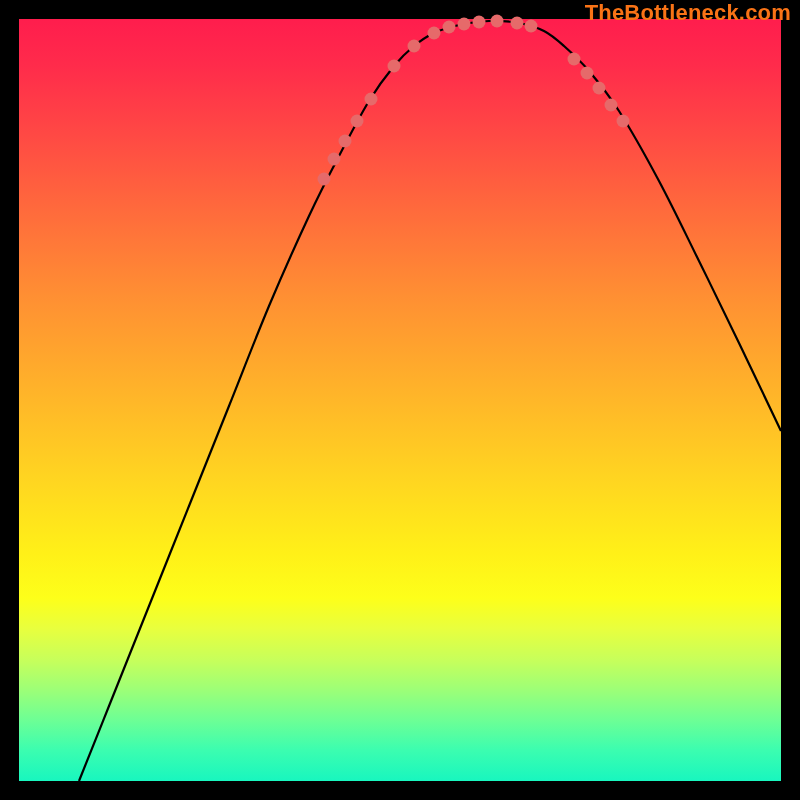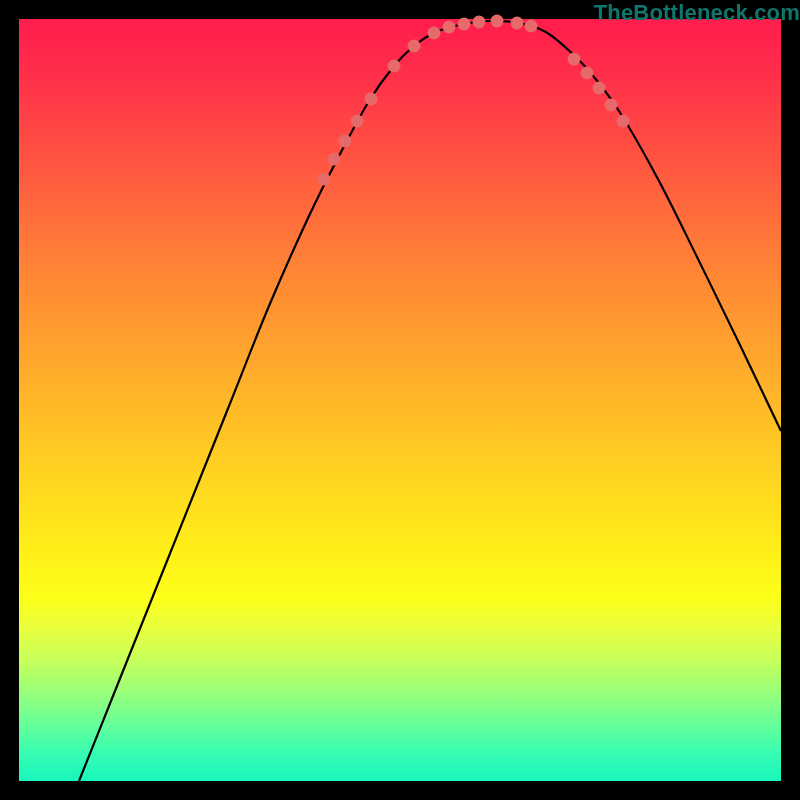--- a/index.html
+++ b/index.html
@@ -39,25 +39,25 @@
       #c8ff5a 84%,
       #9dff77 88%,
       #6dff95 92%,
       #3bfdb0 96%,
       #18f6bf 100%
     );
   }
   .watermark {
     position: absolute;
     top: 0px;
-    right: 0;
+    right: 9px;
     font-family: Arial, Helvetica, sans-serif;
     font-size: 22px;
     font-weight: 600;
-    color: #0f766e;
+    color: #f97316;
     letter-spacing: 0.2px;
     user-select: none;
   }
   svg.plot {
     position: absolute;
     left: 0;
     top: 0;
     width: 762px;
     height: 762px;
     overflow: visible;

